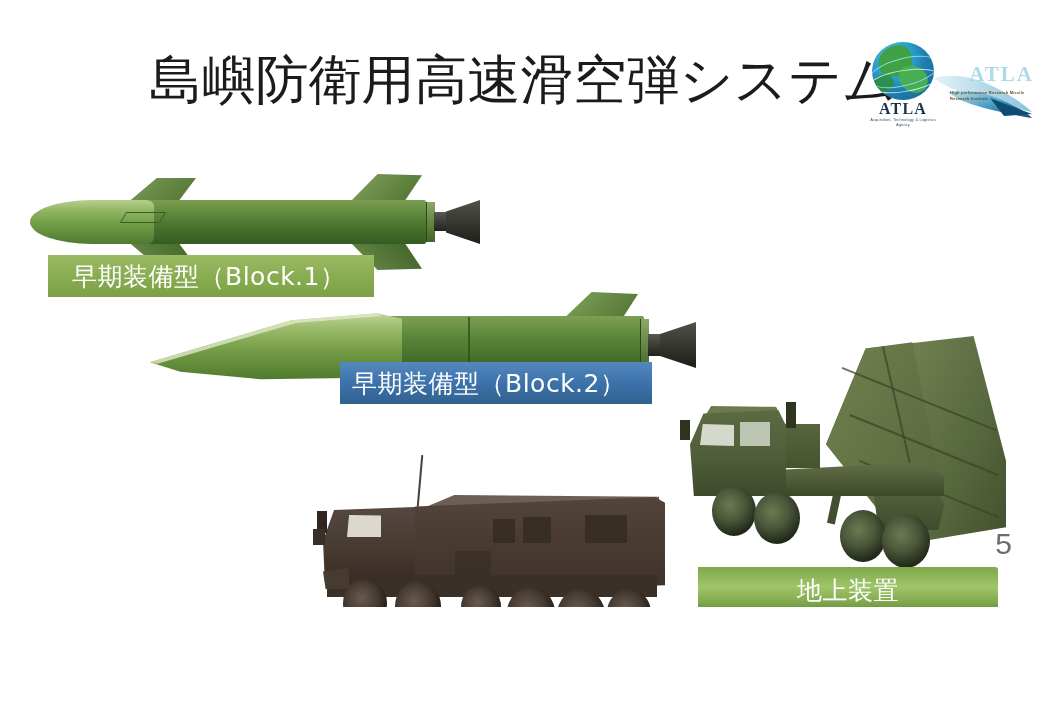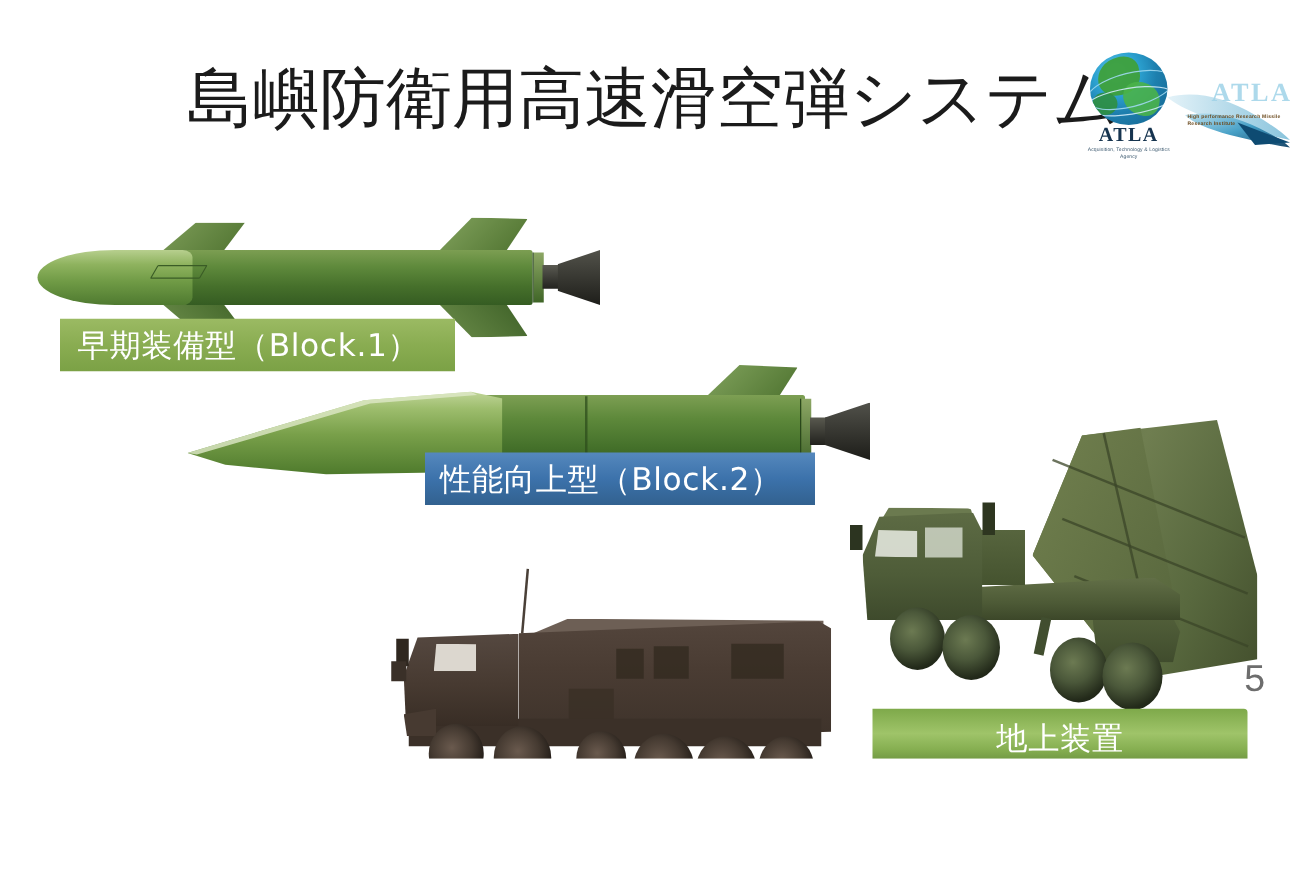--- a/index.html
+++ b/index.html
@@ -322,21 +322,21 @@
     align-items: center;
     color: #ffffff;
     font-size: 25px;
     letter-spacing: .5px;
     font-family: "DejaVu Sans", "Liberation Sans", sans-serif;
     white-space: nowrap;
   }
   #banner-block1 {
     left: 48px; top: 255px;
     width: 302px; height: 42px;
-    padding-left: 14px;
+    padding-left: 24px;
     background: linear-gradient(to bottom, #9bba63 0%, #8aad52 48%, #7ba145 100%);
   }
   #banner-block2 {
     left: 340px; top: 362px;
     width: 300px; height: 42px;
     padding-left: 12px;
     background: linear-gradient(to bottom, #5588bd 0%, #3c72ab 50%, #32618f 100%);
   }
   #banner-ground {
     left: 698px; top: 567px;
@@ -625,21 +625,21 @@
     <div class="mbody m2-tube"></div>
     <div class="m2-band"></div>
     <div class="m2-glide"></div>
     <div class="m2-glide-edge"></div>
     <div class="m2-seam"></div>
     <div class="m2-nozzle-neck"></div>
     <div class="m2-nozzle-bell"></div>
   </div>
 
   <div class="banner" id="banner-block2">
-    <span>性能向上型（Block.2）</span>
+    <span>早期装備型（Block.2）</span>
   </div>
 
   <div id="vehicle-launcher">
     <div class="lau-pod"></div>
     <div class="lau-pod-face"></div>
     <div class="pod-line pl-v1"></div>
     <div class="pod-line pl-h1"></div>
     <div class="pod-line pl-h2"></div>
     <div class="pod-line pl-h3"></div>
     <div class="lau-mount"></div>

